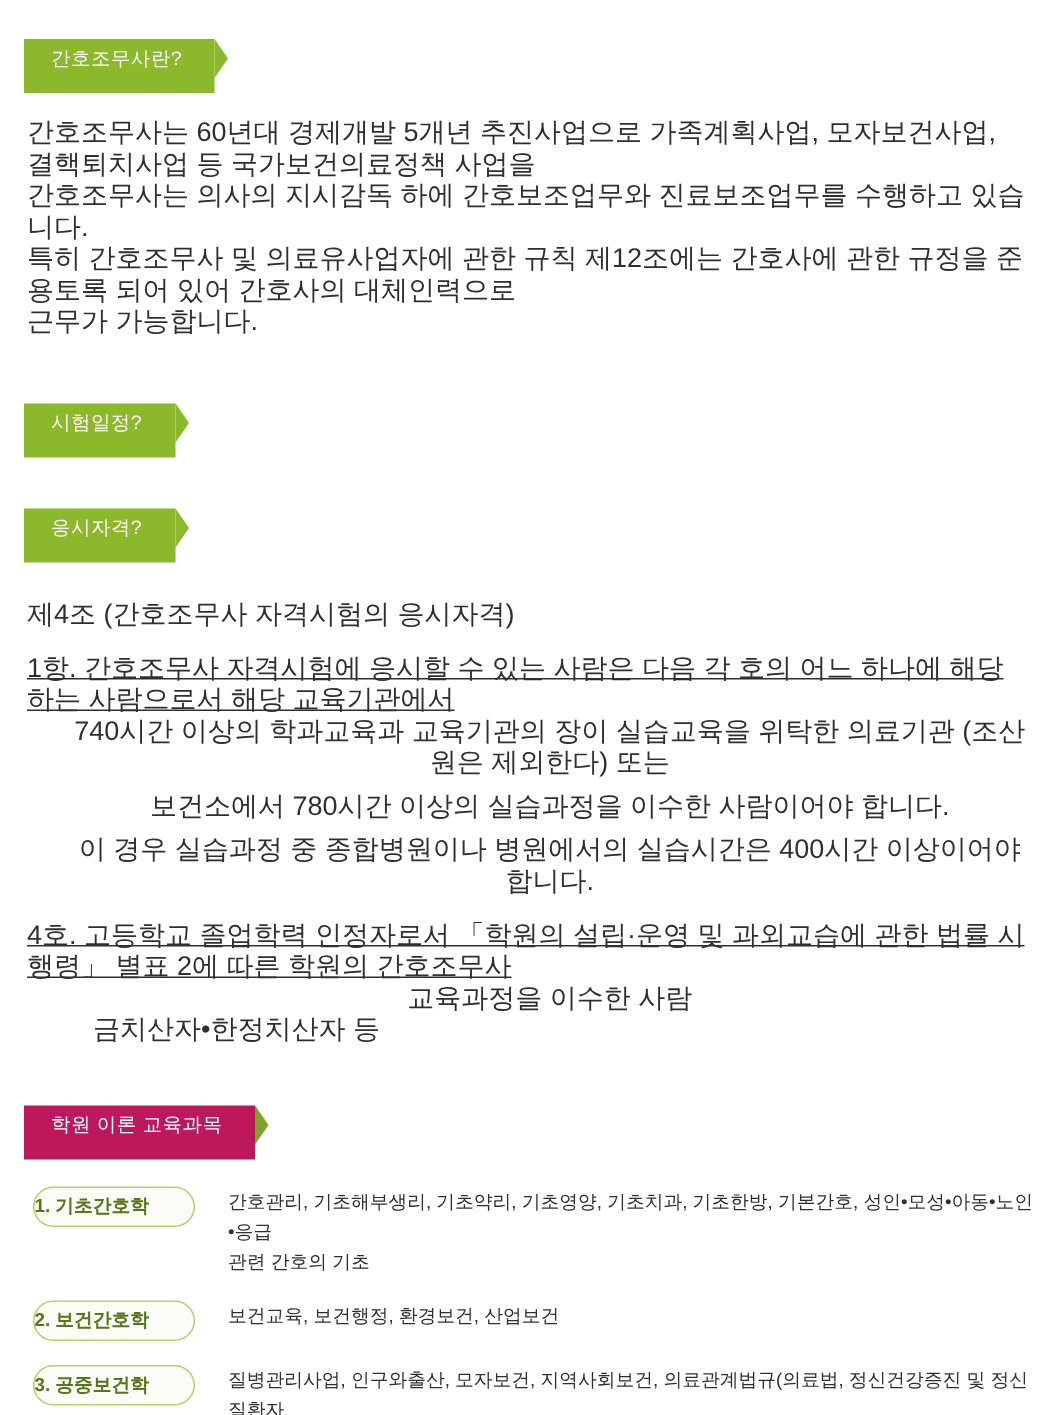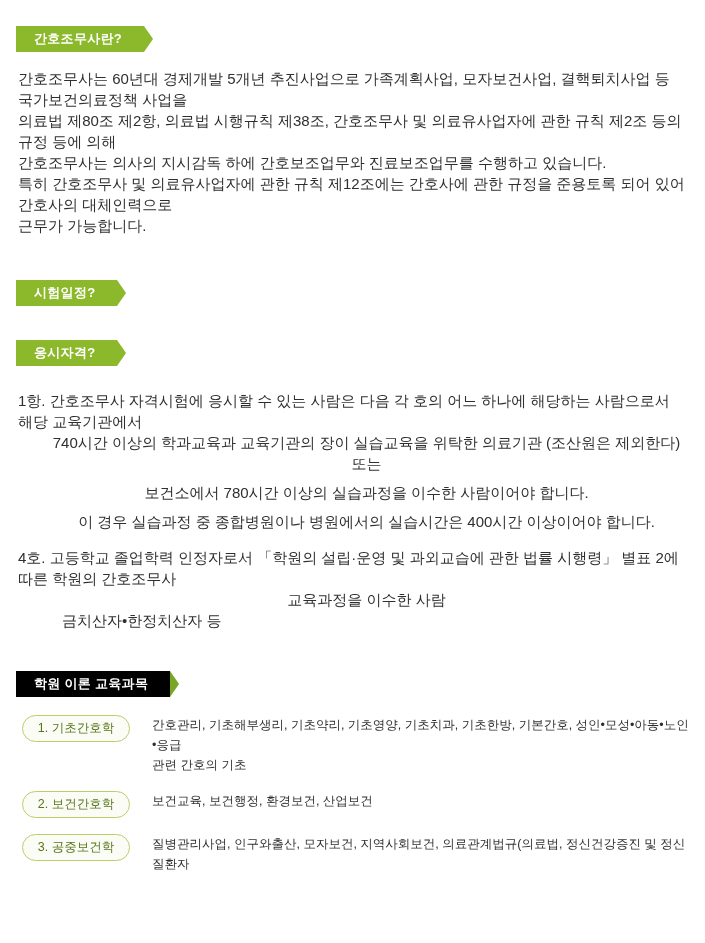--- a/index.html
+++ b/index.html
@@ -20,61 +20,61 @@
     width: 705px;
     min-height: 943px;
     position: relative;
     padding: 0;
   }
 
   
   .heading {
     position: relative;
     display: inline-block;
-    height: 26px;
+    height: 36px;
     line-height: 26px;
     padding: 0 22px 0 18px;
     background: #8cb82b;
     color: #ffffff;
     font-size: 13px;
-    font-weight: bold;
+    font-weight: normal;
     letter-spacing: 0.3px;
     margin-left: 16px;
   }
   .heading::after {
     content: "";
     position: absolute;
     right: -9px;
     top: 0;
     width: 0;
     height: 0;
     border-top: 13px solid transparent;
     border-bottom: 13px solid transparent;
     border-left: 9px solid #8cb82b;
   }
   .heading.dark {
-    background: #000000;
+    background: #be185d;
   }
   .heading.dark::after {
     border-left-color: #7aa625;
   }
 
   .section { margin-top: 0; }
   .sec-gap-1 { height: 26px; }
 
   .body-text {
     margin: 16px 18px 0 18px;
-    font-size: 15px;
+    font-size: 18px;
     line-height: 21px;
     color: #2f2f2f;
   }
   .body-text p { margin: 0; }
   .body-text p.indent-1 { padding-left: 28px; text-align: center; }
   .body-text p.indent-2 { padding-left: 44px; }
-  .body-text p.gap-top { margin-top: 15px; }
+  .body-text p.gap-top { margin-top: 15px; text-decoration: underline; }
   .body-text p.gap-top-sm { margin-top: 8px; }
 
   
   .curriculum {
     margin: 18px 0 0 0;
     width: 100%;
     border-collapse: collapse;
   }
   .curriculum tr { vertical-align: top; }
   .curriculum td.pill-cell {
@@ -85,56 +85,55 @@
     padding: 0 14px 16px 12px;
     font-size: 12.5px;
     line-height: 20px;
     color: #2f2f2f;
   }
   .pill {
     display: block;
     width: 108px;
     height: 27px;
     line-height: 25px;
-    text-align: center;
     border: 1px solid #b9cf6a;
     border-radius: 14px;
     background: #fbfcf5;
     color: #55761a;
     font-size: 12.5px;
-    font-weight: normal;
+    font-weight: bold;
   }
   .desc-line { display: block; }
 </style>
 </head>
 <body>
 
 <div class="page">
 
   <div class="sec-gap-1"></div>
   <div class="section">
     <div class="heading">간호조무사란?</div>
     <div class="body-text">
       <p>간호조무사는 60년대 경제개발 5개년 추진사업으로 가족계획사업, 모자보건사업, 결핵퇴치사업 등 국가보건의료정책 사업을</p>
-      <p>의료법 제80조 제2항, 의료법 시행규칙 제38조, 간호조무사 및 의료유사업자에 관한 규칙 제2조 등의 규정 등에 의해</p>
       <p>간호조무사는 의사의 지시감독 하에 간호보조업무와 진료보조업무를 수행하고 있습니다.</p>
       <p>특히 간호조무사 및 의료유사업자에 관한 규칙 제12조에는 간호사에 관한 규정을 준용토록 되어 있어 간호사의 대체인력으로</p>
       <p>근무가 가능합니다.</p>
     </div>
   </div>
 
   <div style="height:44px"></div>
   <div class="section">
     <div class="heading">시험일정?</div>
   </div>
 
   <div style="height:34px"></div>
   <div class="section">
     <div class="heading">응시자격?</div>
     <div class="body-text" style="margin-top:24px">
+      <p>제4조 (간호조무사 자격시험의 응시자격)</p>
       <p class="gap-top">1항. 간호조무사 자격시험에 응시할 수 있는 사람은 다음 각 호의 어느 하나에 해당하는 사람으로서 해당 교육기관에서</p>
       <p class="indent-1">740시간 이상의 학과교육과 교육기관의 장이 실습교육을 위탁한 의료기관 (조산원은 제외한다) 또는</p>
       <p class="indent-1 gap-top-sm">보건소에서 780시간 이상의 실습과정을 이수한 사람이어야 합니다.</p>
       <p class="indent-1 gap-top-sm">이 경우 실습과정 중 종합병원이나 병원에서의 실습시간은 400시간 이상이어야 합니다.</p>
       <p class="gap-top">4호. 고등학교 졸업학력 인정자로서 「학원의 설립·운영 및 과외교습에 관한 법률 시행령」 별표 2에 따른 학원의 간호조무사</p>
       <p class="indent-1">교육과정을 이수한 사람</p>
       <p class="indent-2">금치산자•한정치산자 등</p>
     </div>
   </div>
 

